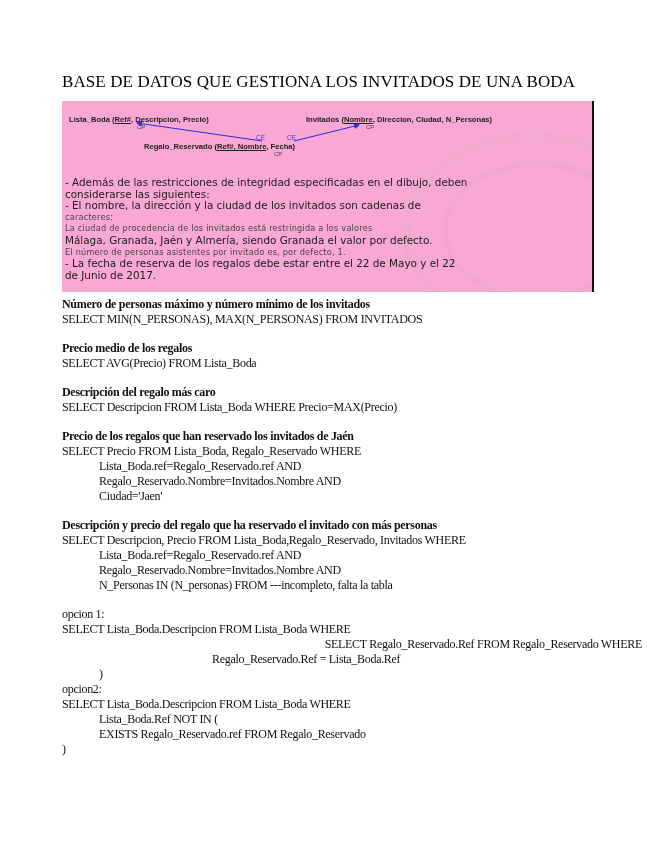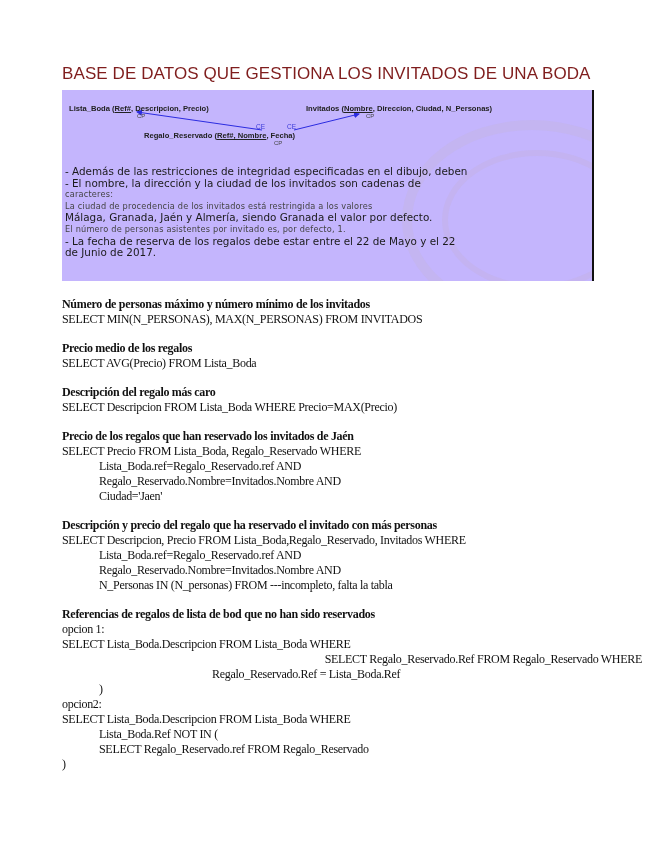--- a/index.html
+++ b/index.html
@@ -1,21 +1,21 @@
 <!DOCTYPE html>
 <html><head>
 <meta charset="utf-8">
 <style>
   html, body { margin: 0; padding: 0; background: #ffffff; }
   body { width: 655px; height: 848px; position: relative; overflow: hidden;
          font-family: "Liberation Serif", serif; color: #111; }
-  .title { position: absolute; left: 62px; top: 64px; font-size: 17px; letter-spacing: 0.1px;
-           font-family: Liberation Sans, sans-serif; color: #7f1d1d; white-space: nowrap; }
-  .figure { position: absolute; left: 62px; top: 90px; width: 532px; height: 191px;
-            background: #c4b5fd; overflow: hidden; }
+  .title { position: absolute; left: 62px; top: 72px; font-size: 17px; letter-spacing: 0.1px;
+           font-family: Liberation Serif, serif; color: #000000; white-space: nowrap; }
+  .figure { position: absolute; left: 62px; top: 101px; width: 532px; height: 191px;
+            background: #f9a8d4; overflow: hidden; }
   .figure .vline { position: absolute; right: 0; top: 0; width: 2px; height: 191px; background: #111; }
   .watermark { position: absolute; left: 340px; top: 30px; width: 260px; height: 200px;
                border-radius: 50%; border: 10px solid rgba(200,180,160,0.12); box-sizing: border-box; }
   .watermark2 { position: absolute; left: 380px; top: 60px; width: 190px; height: 140px;
                 border-radius: 50%; border: 6px solid rgba(200,170,140,0.10); box-sizing: border-box; }
   .schema { position: absolute; font-family: "Liberation Sans", sans-serif; font-weight: bold;
             font-size: 7.6px; color: #222; white-space: nowrap; }
   .schema u { text-decoration: underline; }
   .cp { position: absolute; font-family: "Liberation Sans", sans-serif; font-size: 6px; color: #444; }
   .ce { position: absolute; font-family: "Liberation Sans", sans-serif; font-size: 6.5px; color: #3a3ad8; }
@@ -66,20 +66,21 @@
   <div class="ce" style="left:194px; top:33px;">CE</div>
   <div class="ce" style="left:225px; top:33px;">CE</div>
 
   <div class="schema" style="left:82px; top:41px;">
     <span>Regalo_Reservado (</span><u>Ref#, Nombre</u><span>, Fecha)</span>
   </div>
   <div class="cp" style="left:212px; top:50px;">CP</div>
 
   <div class="rules">
     <div class="r-big">- Además de las restricciones de integridad especificadas en el dibujo, deben</div>
+    <div class="r-big">considerarse las siguientes:</div>
     <div class="r-big">- El nombre, la dirección y la ciudad  de los invitados son cadenas de</div>
     <div class="r-small">caracteres:</div>
     <div class="r-small">  La ciudad de procedencia de los invitados está restringida a los valores</div>
     <div class="r-big">Málaga, Granada, Jaén y Almería, siendo Granada el valor por defecto.</div>
     <div class="r-small">  El número de personas asistentes por invitado es, por defecto, 1.</div>
     <div class="r-big">- La fecha de reserva de los regalos debe estar entre el 22 de Mayo y el 22</div>
     <div class="r-big">de Junio de 2017.</div>
   </div>
 
   <div class="vline"></div>
@@ -106,24 +107,23 @@
   <div class="line i1">Ciudad='Jaen'</div>
   <div class="gap"></div>
 
   <div class="line h">Descripción y precio del regalo que ha reservado el invitado con más personas</div>
   <div class="line">SELECT Descripcion, Precio FROM Lista_Boda,Regalo_Reservado, Invitados WHERE</div>
   <div class="line i1">Lista_Boda.ref=Regalo_Reservado.ref AND</div>
   <div class="line i1">Regalo_Reservado.Nombre=Invitados.Nombre AND</div>
   <div class="line i1">N_Personas IN (N_personas) FROM ---incompleto, falta la tabla</div>
   <div class="gap"></div>
 
-  <div class="line h">Referencias de regalos de lista de bod que no han sido reservados</div>
   <div class="line">opcion 1:</div>
   <div class="line">SELECT Lista_Boda.Descripcion FROM Lista_Boda WHERE</div>
   <div class="line i2">SELECT Regalo_Reservado.Ref FROM Regalo_Reservado WHERE</div>
   <div class="line i3">Regalo_Reservado.Ref = Lista_Boda.Ref</div>
   <div class="line i1">)</div>
   <div class="line">opcion2:</div>
   <div class="line">SELECT Lista_Boda.Descripcion FROM Lista_Boda WHERE</div>
   <div class="line i1">Lista_Boda.Ref NOT IN (</div>
-  <div class="line i1">SELECT Regalo_Reservado.ref FROM Regalo_Reservado</div>
+  <div class="line i1">EXISTS Regalo_Reservado.ref FROM Regalo_Reservado</div>
   <div class="line">)</div>
 </div>
 
 </body></html>

